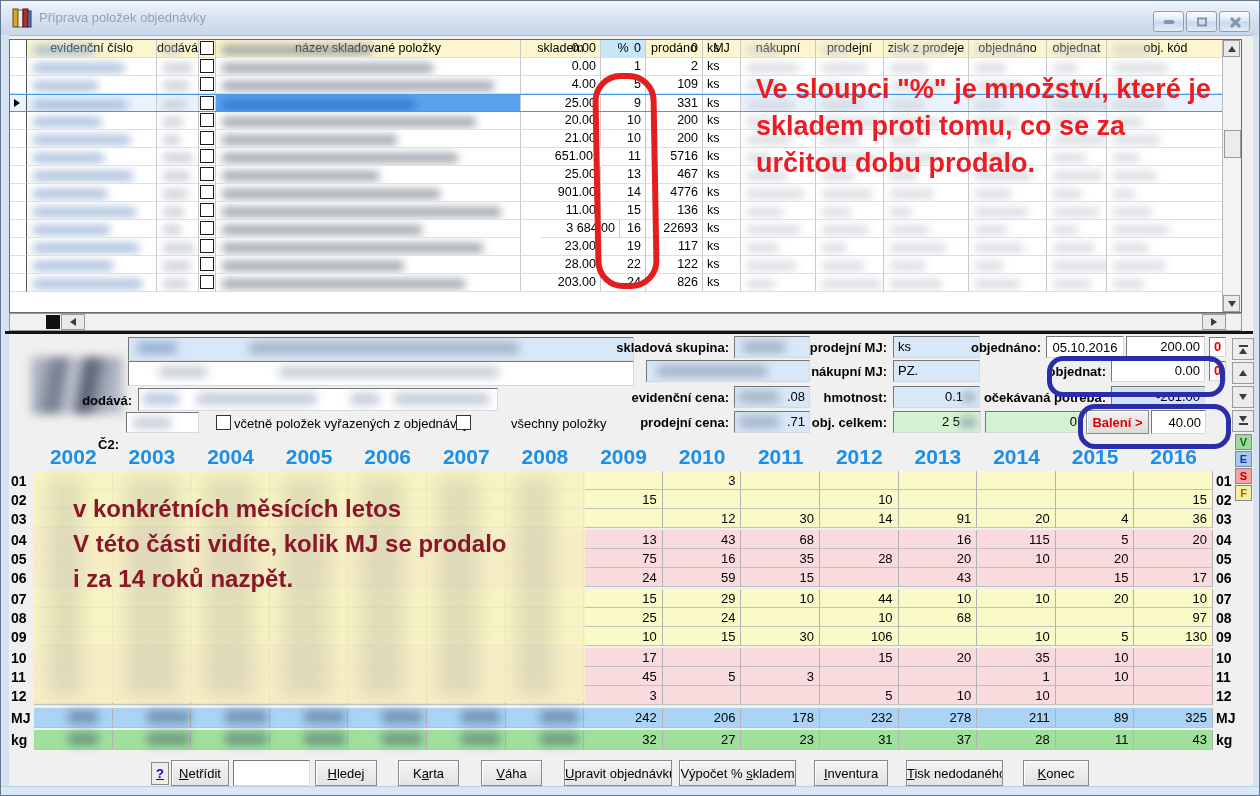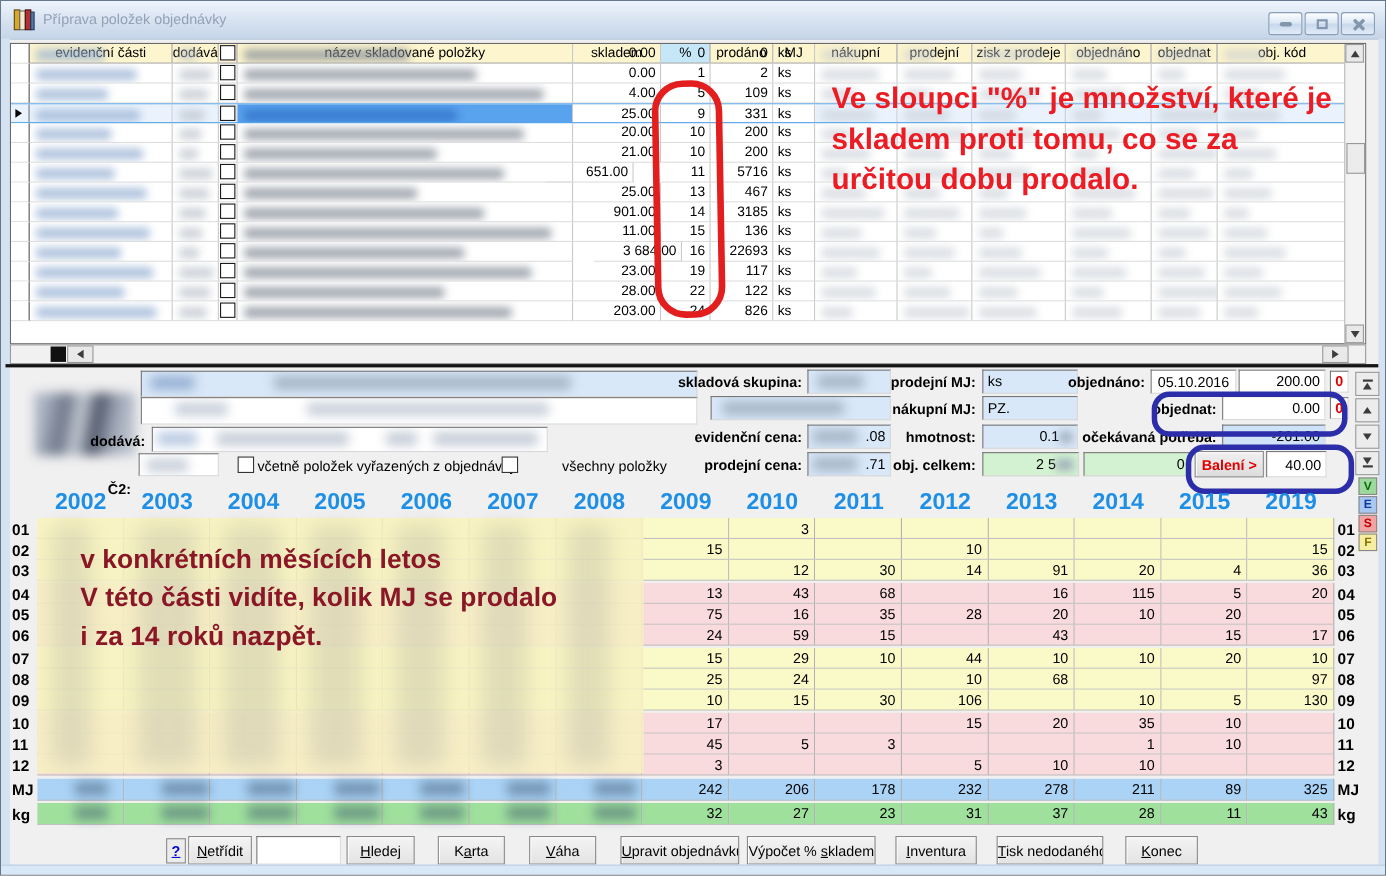--- a/index.html
+++ b/index.html
@@ -126,21 +126,21 @@
     <div class="winbtn" id="btn-close">
         <div class="glyph g-x"></div>
       </div>
   </div>
   <div id="frame-l"></div>
   <div id="frame-r"></div>
 
   <div id="grid">
     <div id="grid-header">
         <div class="gh-cell" style="left: 0px; width: 17px;"></div>
-        <div class="gh-cell" style="left: 17px; width: 130px;">evidenční části</div>
+        <div class="gh-cell" style="left: 17px; width: 130px;">evidenční číslo</div>
         <div class="gh-cell" style="left: 147px; width: 42px;">dodává</div>
         <div class="gh-cell" style="left: 189px; width: 17px;">V</div>
         <div class="gh-cell" style="left: 206px; width: 305px;">název skladované položky</div>
         <div class="gh-cell" style="left: 511px; width: 80px;">skladem</div>
         <div class="gh-cell pct" style="left: 591px; width: 45px;">%</div>
         <div class="gh-cell" style="left: 636px; width: 57px;">prodáno</div>
         <div class="gh-cell" style="left: 693px; width: 38px;">MJ</div>
         <div class="gh-cell" style="left: 731px; width: 75px;">nákupní</div>
         <div class="gh-cell" style="left: 806px; width: 68px;">prodejní</div>
         <div class="gh-cell" style="left: 874px; width: 85px;">zisk z prodeje</div>
@@ -266,21 +266,21 @@
           <div class="g-cell" style="left: 1097px; width: 118px;"><span class="cellblob bb-faint" style="width: 47px;"></span></div>
         </div>
         <div class="g-row" style="top: 108px;">
           <div class="g-cell selcol" style="left: 0px; width: 17px;"></div>
           <div class="g-cell" style="left: 17px; width: 130px;"><span class="cellblob bb-blue" style="width: 71px;"></span></div>
           <div class="g-cell" style="left: 147px; width: 42px;"><span class="cellblob bb-light" style="width: 30px;"></span></div>
           <div class="g-cell" style="left: 189px; width: 17px;">
             <div class="cbx"></div>
           </div>
           <div class="g-cell namec" style="left: 206px; width: 305px;"><span class="cellblob bb-dark" style="width: 236px;"></span></div>
-          <div class="g-cell num valc" style="left: 486px; width: 80px;">651.00</div>
+          <div class="g-cell num valc" style="left: 508px; width: 80px;">651.00</div>
           <div class="g-cell num valc" style="left: 591px; width: 45px;">11</div>
           <div class="g-cell num valc" style="left: 636px; width: 57px;">5716</div>
           <div class="g-cell mjc valc" style="left: 693px; width: 38px;">ks</div>
           <div class="g-cell" style="left: 731px; width: 75px;"><span class="cellblob bb-faint" style="width: 23px;"></span></div>
           <div class="g-cell" style="left: 806px; width: 68px;"><span class="cellblob bb-faint" style="width: 54px;"></span></div>
           <div class="g-cell" style="left: 874px; width: 85px;"><span class="cellblob bb-faint" style="width: 47px;"></span></div>
           <div class="g-cell" style="left: 959px; width: 78px;"><span class="cellblob bb-faint" style="width: 40px;"></span></div>
           <div class="g-cell" style="left: 1037px; width: 60px;"><span class="cellblob bb-faint" style="width: 33px;"></span></div>
           <div class="g-cell" style="left: 1097px; width: 118px;"><span class="cellblob bb-faint" style="width: 26px;"></span></div>
         </div>
@@ -306,21 +306,21 @@
         <div class="g-row" style="top: 144px;">
           <div class="g-cell selcol" style="left: 0px; width: 17px;"></div>
           <div class="g-cell" style="left: 17px; width: 130px;"><span class="cellblob bb-blue" style="width: 74px;"></span></div>
           <div class="g-cell" style="left: 147px; width: 42px;"><span class="cellblob bb-light" style="width: 24px;"></span></div>
           <div class="g-cell" style="left: 189px; width: 17px;">
             <div class="cbx"></div>
           </div>
           <div class="g-cell namec" style="left: 206px; width: 305px;"><span class="cellblob bb-dark" style="width: 218px;"></span></div>
           <div class="g-cell num valc" style="left: 511px; width: 80px;">901.00</div>
           <div class="g-cell num valc" style="left: 591px; width: 45px;">14</div>
-          <div class="g-cell num valc" style="left: 636px; width: 57px;">3185</div>
+          <div class="g-cell num valc" style="left: 636px; width: 57px;">4776</div>
           <div class="g-cell mjc valc" style="left: 693px; width: 38px;">ks</div>
           <div class="g-cell" style="left: 731px; width: 75px;"><span class="cellblob bb-faint" style="width: 57px;"></span></div>
           <div class="g-cell" style="left: 806px; width: 68px;"><span class="cellblob bb-faint" style="width: 50px;"></span></div>
           <div class="g-cell" style="left: 874px; width: 85px;"><span class="cellblob bb-faint" style="width: 43px;"></span></div>
           <div class="g-cell" style="left: 959px; width: 78px;"><span class="cellblob bb-faint" style="width: 36px;"></span></div>
           <div class="g-cell" style="left: 1037px; width: 60px;"><span class="cellblob bb-faint" style="width: 29px;"></span></div>
           <div class="g-cell" style="left: 1097px; width: 118px;"><span class="cellblob bb-faint" style="width: 22px;"></span></div>
         </div>
         <div class="g-row" style="top: 162px;">
           <div class="g-cell selcol" style="left: 0px; width: 17px;"></div>
@@ -551,21 +551,21 @@
       <div class="year-lbl" style="left: 347.4px; width: 78.6px;">2006</div>
       <div class="year-lbl" style="left: 426px; width: 78.6px;">2007</div>
       <div class="year-lbl" style="left: 504.6px; width: 78.6px;">2008</div>
       <div class="year-lbl" style="left: 583.2px; width: 78.6px;">2009</div>
       <div class="year-lbl" style="left: 661.8px; width: 78.6px;">2010</div>
       <div class="year-lbl" style="left: 740.4px; width: 78.6px;">2011</div>
       <div class="year-lbl" style="left: 819px; width: 78.6px;">2012</div>
       <div class="year-lbl" style="left: 897.6px; width: 78.6px;">2013</div>
       <div class="year-lbl" style="left: 976.2px; width: 78.6px;">2014</div>
       <div class="year-lbl" style="left: 1054.8px; width: 78.6px;">2015</div>
-      <div class="year-lbl" style="left: 1133.4px; width: 78.6px;">2019</div>
+      <div class="year-lbl" style="left: 1133.4px; width: 78.6px;">2016</div>
       <div class="m-rowlbl" style="left: 10px; top: 472px;">01</div>
       <div class="m-rowlbl" style="left: 1215px; top: 472px;">01</div>
       <div class="m-cell m-yellow" style="left: 33px; top: 470px; width: 78.6px; height: 19px;"></div>
       <div class="m-cell m-yellow" style="left: 111.6px; top: 470px; width: 78.6px; height: 19px;"></div>
       <div class="m-cell m-yellow" style="left: 190.2px; top: 470px; width: 78.6px; height: 19px;"></div>
       <div class="m-cell m-yellow" style="left: 268.8px; top: 470px; width: 78.6px; height: 19px;"></div>
       <div class="m-cell m-yellow" style="left: 347.4px; top: 470px; width: 78.6px; height: 19px;"></div>
       <div class="m-cell m-yellow" style="left: 426px; top: 470px; width: 78.6px; height: 19px;"></div>
       <div class="m-cell m-yellow" style="left: 504.6px; top: 470px; width: 78.6px; height: 19px;"></div>
       <div class="m-cell m-yellow" style="left: 583.2px; top: 470px; width: 78.6px; height: 19px;"></div>

